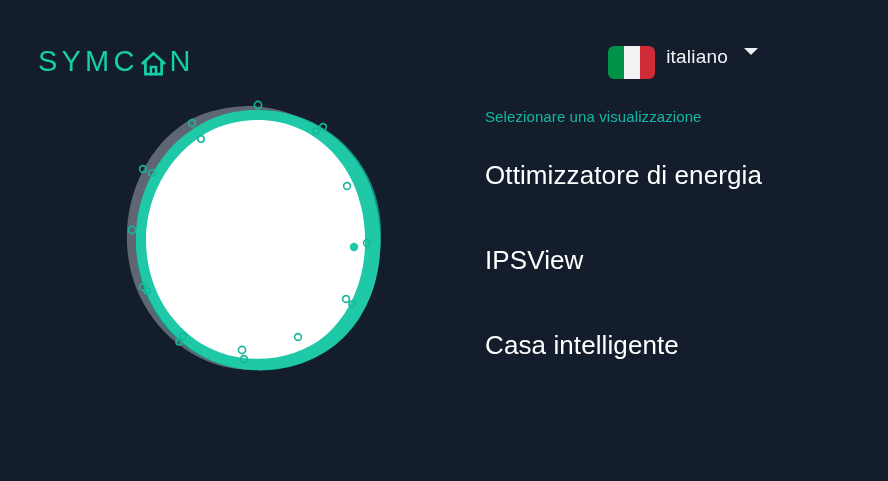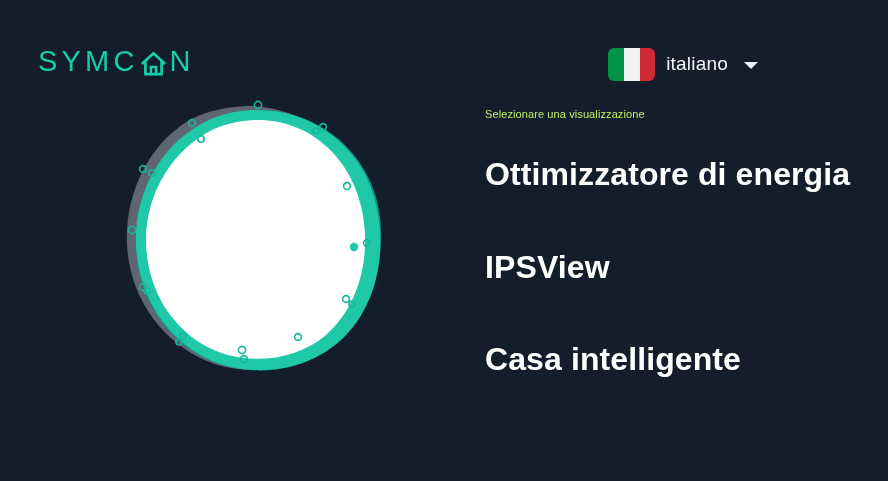--- a/index.html
+++ b/index.html
@@ -51,21 +51,20 @@
     top: 2px;
   }
   .logo-house svg { display: block; }
 
   
   .lang-selector {
     position: absolute;
     right: 40px;
     top: 46px;
     display: flex;
-    align-items: center;
     gap: 11px;
     cursor: pointer;
     height: 36px;
   }
   .flag {
     width: 47px;
     height: 33px;
     border-radius: 6px;
     overflow: hidden;
     display: flex;
@@ -100,32 +99,32 @@
   .blob-wrap svg { display: block; overflow: visible; }
 
   
   .menu {
     position: absolute;
     left: 485px;
     top: 108px;
     width: 380px;
   }
   .menu-subtitle {
-    color: #bef264;
-    font-size: 11px;
+    color: #14b8a6;
+    font-size: 15px;
     font-weight: 400;
     letter-spacing: 0.1px;
     margin: 0 0 34px 0;
     line-height: 1.2;
   }
   .menu-item {
     display: block;
     color: #ffffff;
-    font-size: 32px;
-    font-weight: 700;
+    font-size: 26px;
+    font-weight: 400;
     letter-spacing: 0.1px;
     line-height: 1.2;
     margin-bottom: 54px;
     cursor: pointer;
     width: max-content;
     user-select: none;
   }
   .menu-item:last-child { margin-bottom: 0; }
 </style>
 </head>

